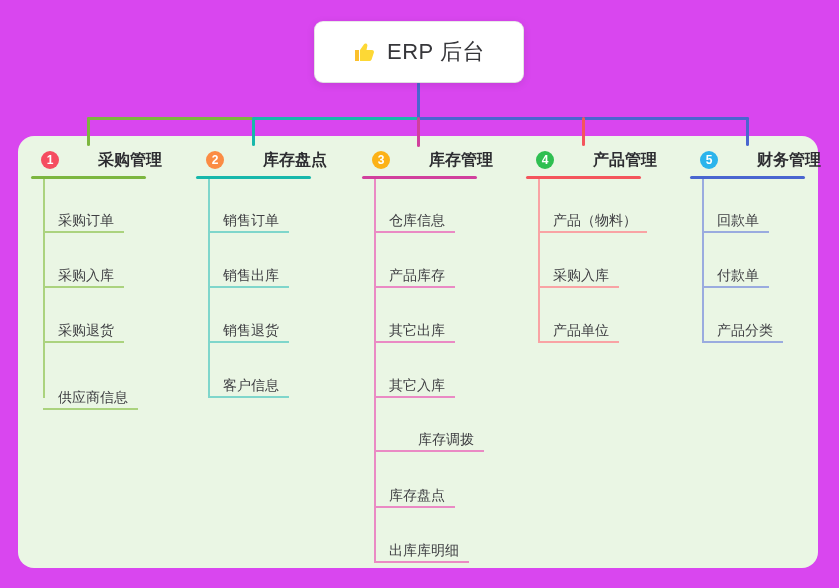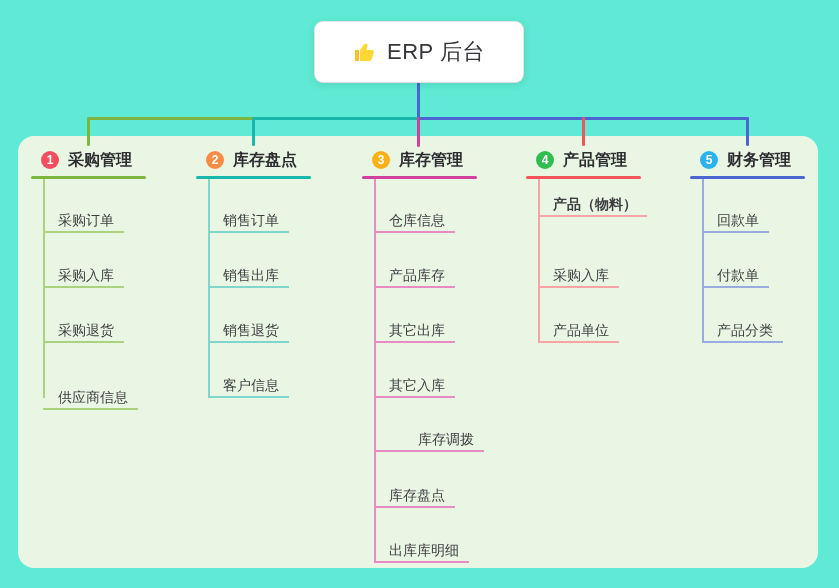--- a/index.html
+++ b/index.html
@@ -1,17 +1,17 @@
 <!DOCTYPE html>
 <html><head>
 <meta charset="utf-8">
 <style>
   html,body{margin:0;padding:0;background:#ffffff;}
   body{font-family:"Liberation Sans", sans-serif;}
-  .stage{position:relative;width:839px;height:588px;background:#5eead4;overflow:hidden;}
+  .stage{position:relative;width:839px;height:588px;background:#d946ef;overflow:hidden;}
 
   
   .card{
     position:absolute;left:315px;top:22px;width:208px;height:60px;
     background:#ffffff;border-radius:8px;
     box-shadow:0 2px 10px rgba(0,0,0,.12), 0 0 0 1px #f1f1f1;
     display:flex;align-items:center;justify-content:center;gap:10px;
     z-index:3;cursor:pointer;
   }
   .root-label{font-size:22px;font-weight:500;color:#36363a;letter-spacing:.5px;}
@@ -29,21 +29,21 @@
   .drop{top:117px;width:3px;height:29px;}
   .rootline{left:417px;top:82px;width:3px;height:37px;}
 
   
   .branch{position:absolute;top:150px;width:170px;z-index:2;}
   .bhead{display:flex;align-items:center;gap:9px;padding-left:10px;height:20px;cursor:pointer;}
   .badge{
     width:18px;height:18px;border-radius:50%;background:var(--badge);
     color:#fff;font-size:12px;font-weight:700;line-height:18px;text-align:center;flex:0 0 18px;
   }
-  .btitle{font-size:16px;font-weight:600;color:#2d2d31;white-space:nowrap;}
+  .btitle{font-size:16px;font-weight:600;color:#2d2d31;white-space:nowrap;margin-left:30px;}
   .bline{position:absolute;left:0;top:26px;width:115px;height:3px;background:var(--line);border-radius:2px;}
   .vline{position:absolute;left:12px;top:29px;width:2px;background:var(--light);}
   .child{
     position:absolute;left:12px;padding:0 10px 2px 15px;
     border-bottom:2px solid var(--light);
     font-size:14px;line-height:18px;color:#3e3e42;white-space:nowrap;cursor:pointer;
   }
 </style>
 </head>
 <body>
@@ -114,21 +114,21 @@
     <div class="child" style="top:391px;">出库库明细</div>
   </div>
 
   <div class="branch" style="left: 526px; --line: #f4555c; --light: #f9a3a4; --badge: #2fbf51;">
     <div class="bhead">
       <span class="badge">4</span>
       <span class="btitle">产品管理</span>
     </div>
     <div class="bline"></div>
     <div class="vline" style="height:164px;"></div>
-    <div class="child" style="top:45px;font-weight:bold;">产品（物料）</div>
+    <div class="child" style="top:61px;">产品（物料）</div>
     <div class="child" style="top:116px;">采购入库</div>
     <div class="child" style="top:171px;">产品单位</div>
   </div>
 
   <div class="branch" style="left: 690px; --line: #4a66d0; --light: #9aabdf; --badge: #2bb4ec;">
     <div class="bhead">
       <span class="badge">5</span>
       <span class="btitle">财务管理</span>
     </div>
     <div class="bline"></div>

